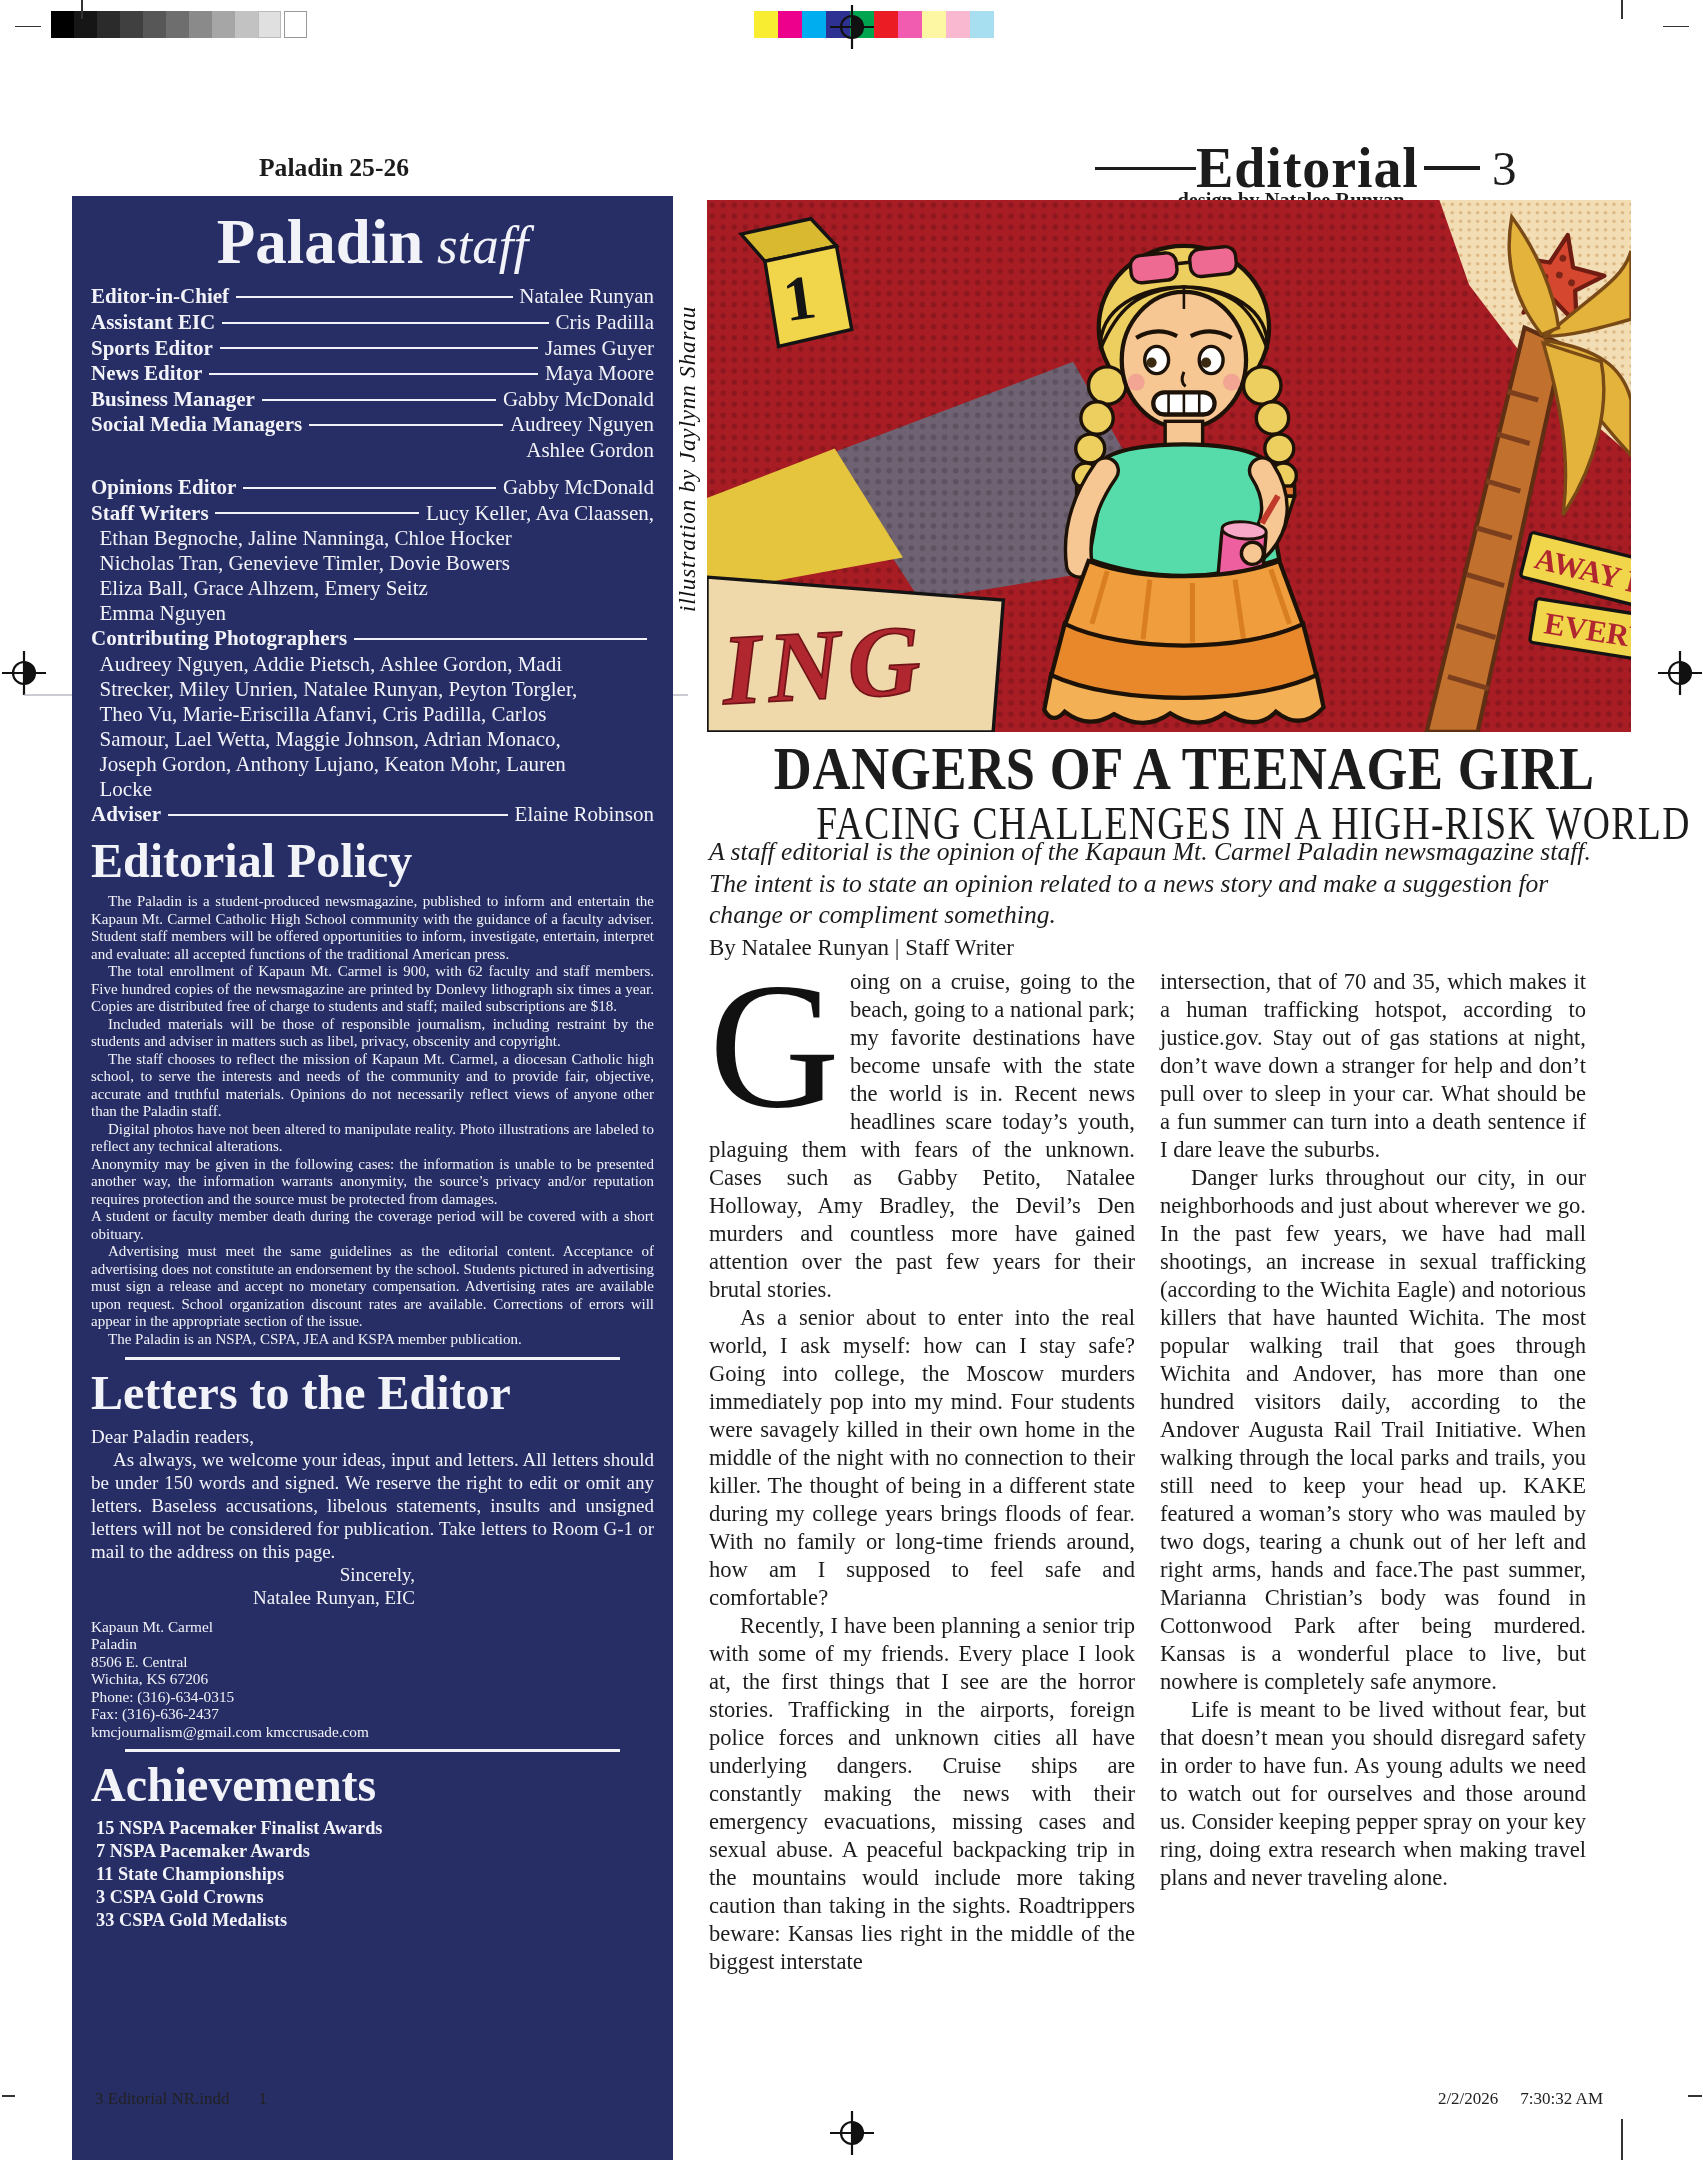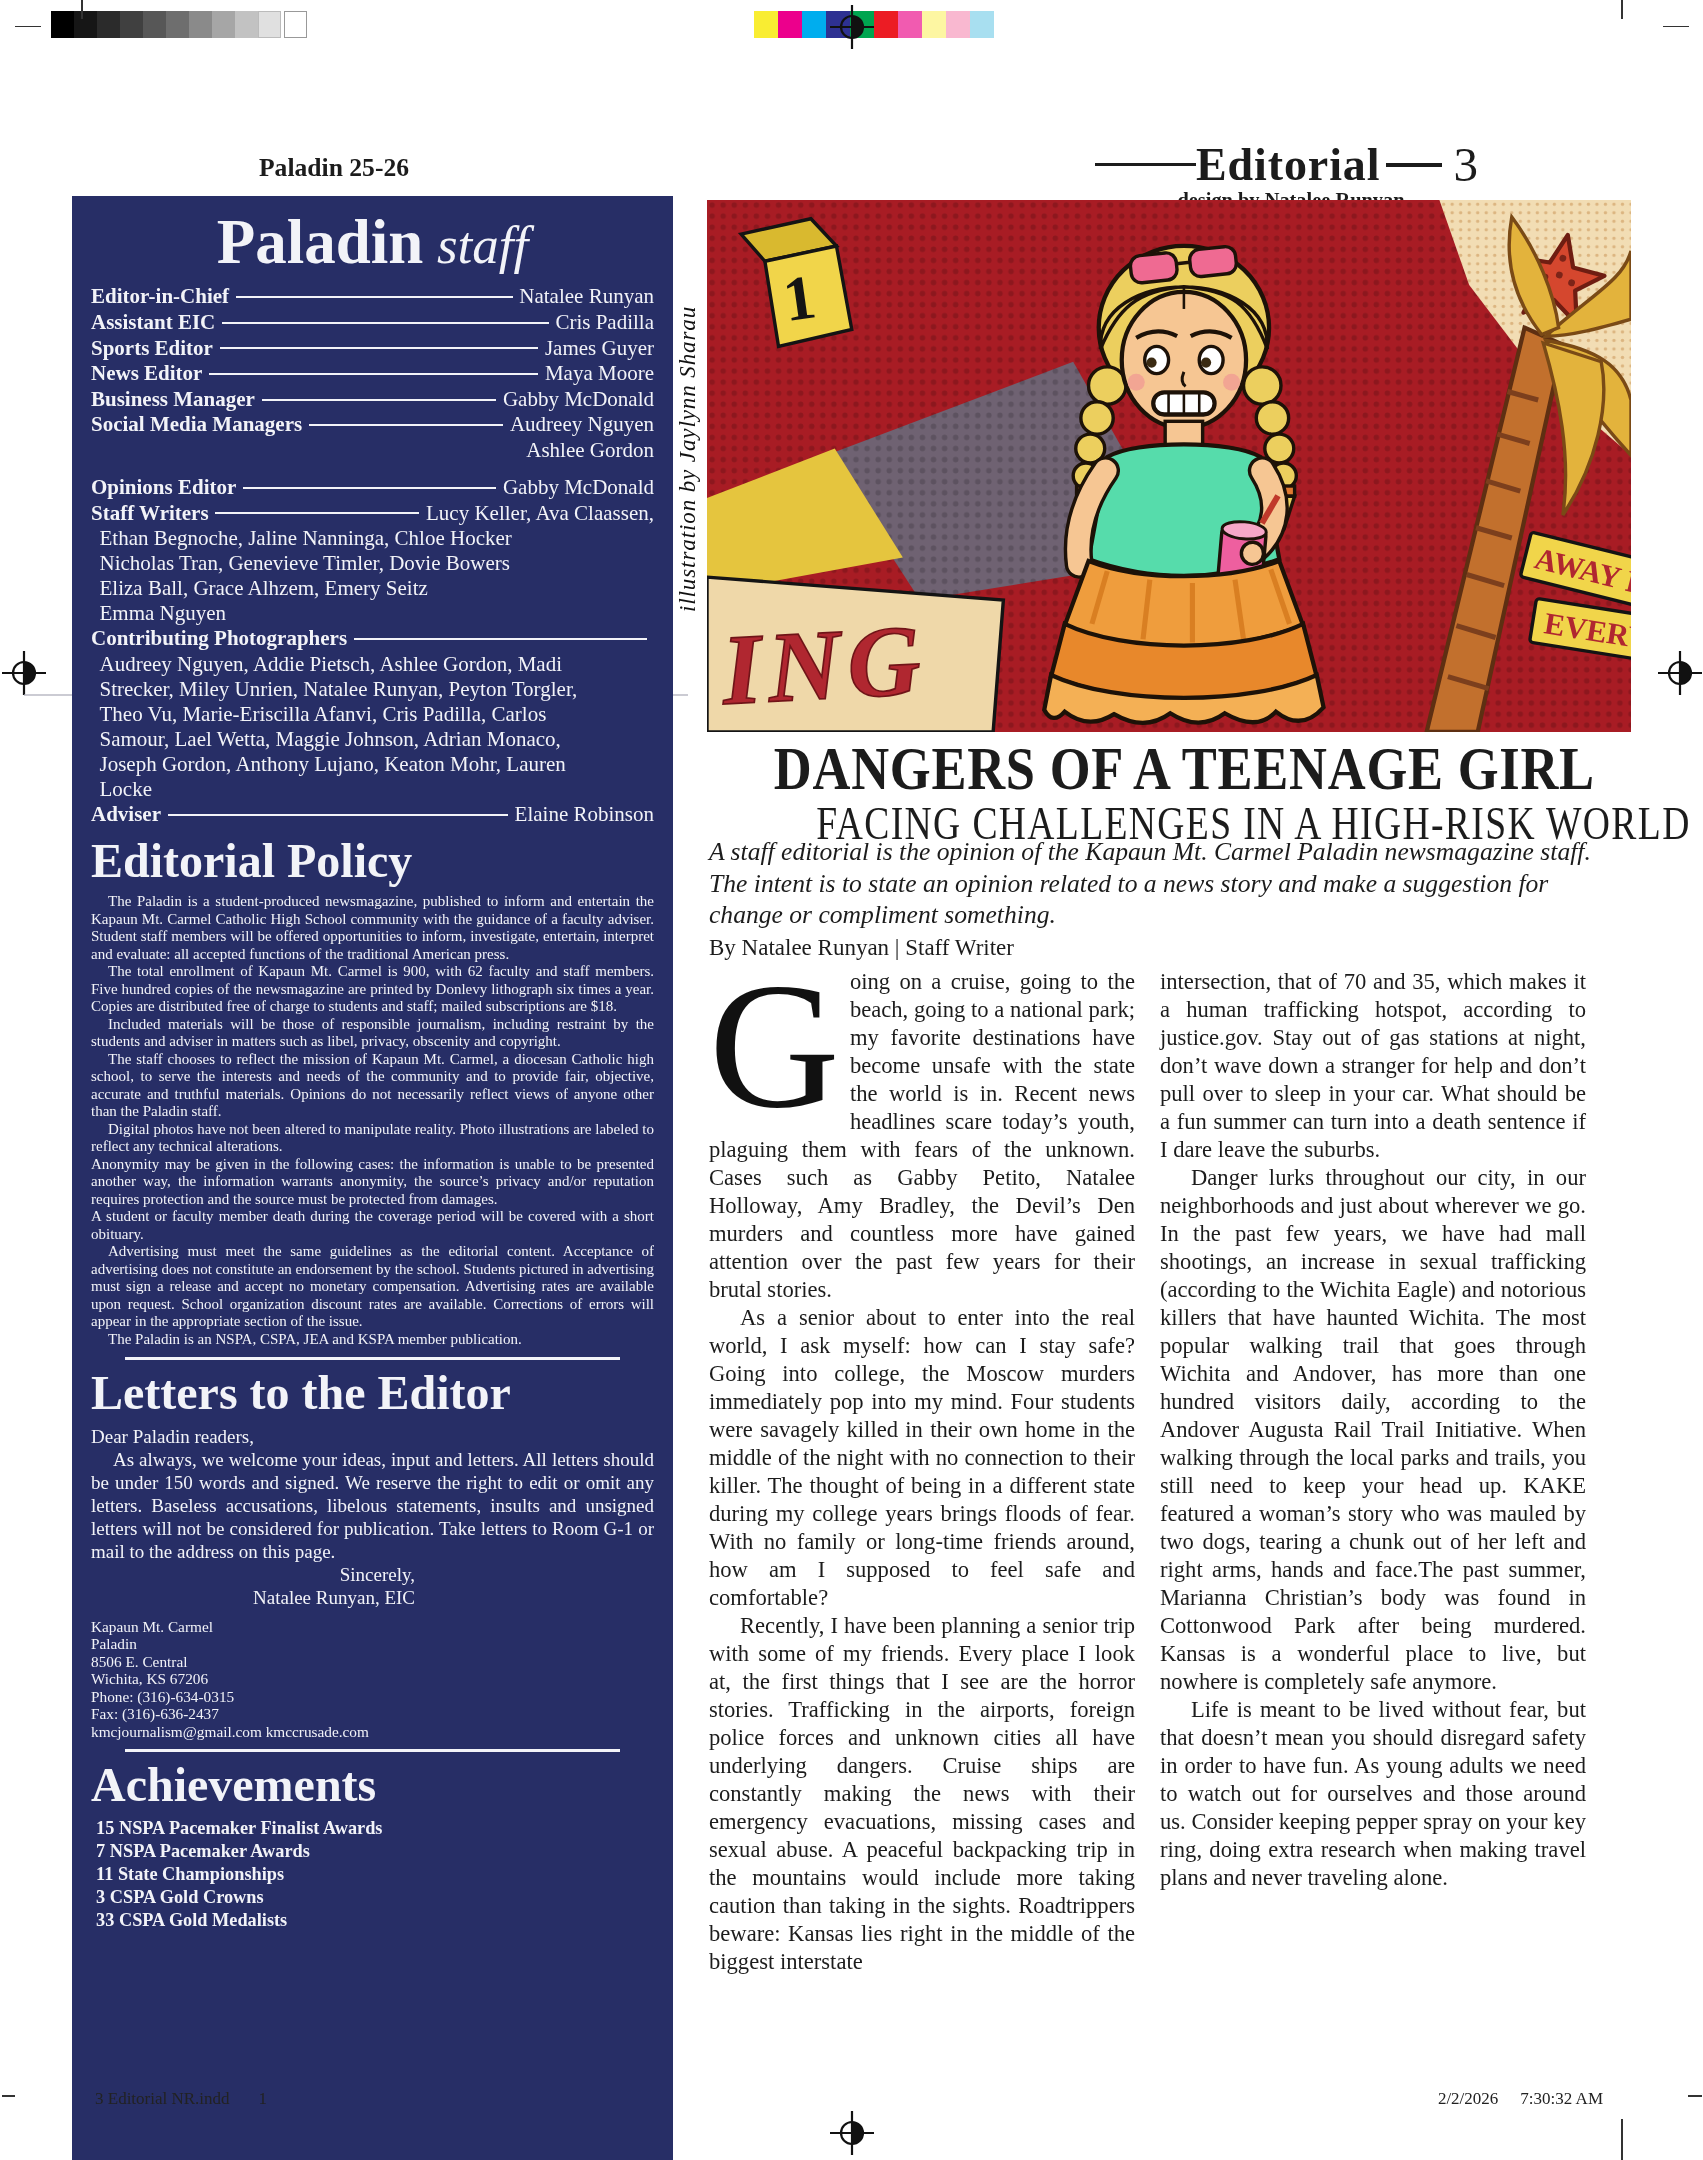--- a/index.html
+++ b/index.html
@@ -35,21 +35,21 @@
   .cmyk-bar span:nth-child(10){background:#a8dff0;}
   .reg{width:44px;height:44px;}
   .crop{background:#333;}
   .guide-line{left:24px;top:694px;width:664px;height:1.7px;background:rgba(175,175,188,.65);}
 
   
   .hdr-left{left:102px;top:150px;width:464px;display:flex;align-items:center;flex-direction:column;}
   .hdr-left .rule,.hdr-right .rule{height:0;border-top:3.4px solid #1c1c1c;flex:1;}
   .hdr-left .txt{font-size:25.6px;font-weight:bold;white-space:nowrap;padding:0 3.4px;}
   .hdr-right{left:1095px;top:136px;width:426px;display:flex;align-items:center;}
-  .hdr-right .big{font-size:46px;font-weight:bold;letter-spacing:0.9px;white-space:nowrap;}
+  .hdr-right .big{font-size:56px;font-weight:bold;letter-spacing:0.9px;white-space:nowrap;}
   .hdr-right .rule2{width:56px;border-top:4.3px solid #1c1c1c;margin:0 12px 0 5.1px;}
   .hdr-right .pageno{font-size:49px;}
   .design-credit{left:1095px;top:189px;width:392px;text-align:center;font-size:20.4px;font-weight:bold;}
 
   
   .sidebar{left:72px;top:196px;width:601px;height:2145px;background:#272e66;color:#f2f3f8;
            box-sizing:border-box;padding:8.5px 19px;overflow:hidden;}
   .s-title{text-align:center;margin:6.8px 0 10.2px 0;line-height:1;}
   .s-title .main{font-weight:bold;font-size:63px;}
   .s-title .accent{font-style:italic;font-size:53px;margin-left:13.6px;}

